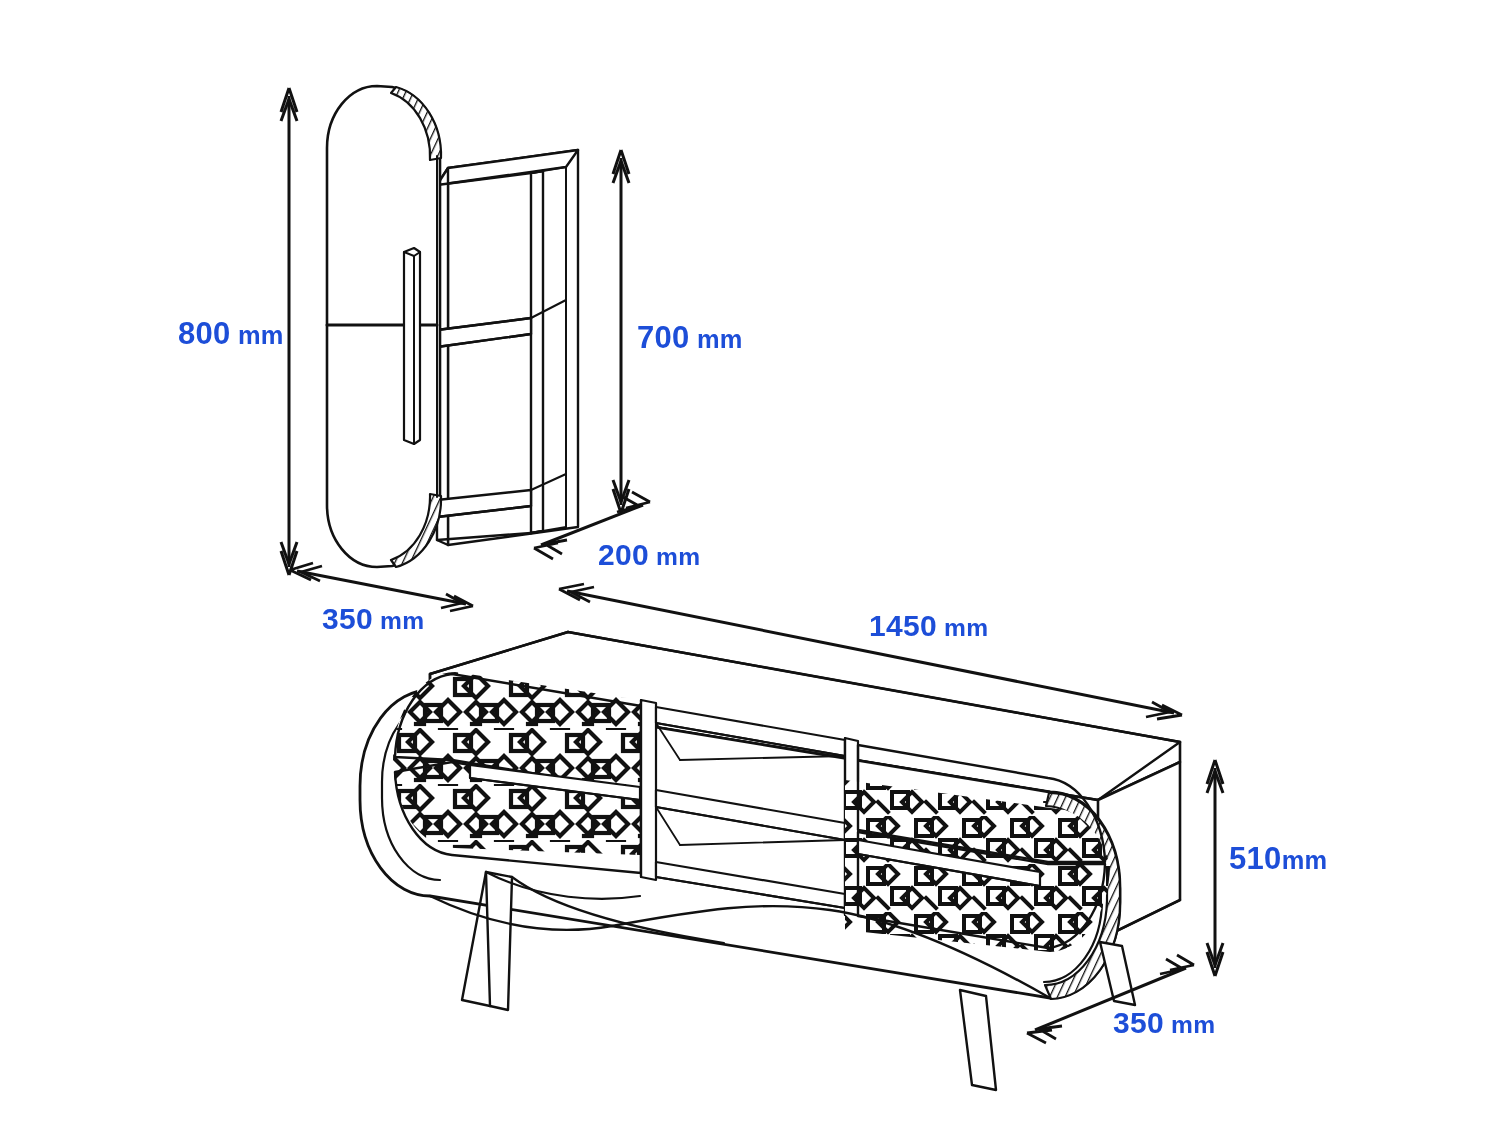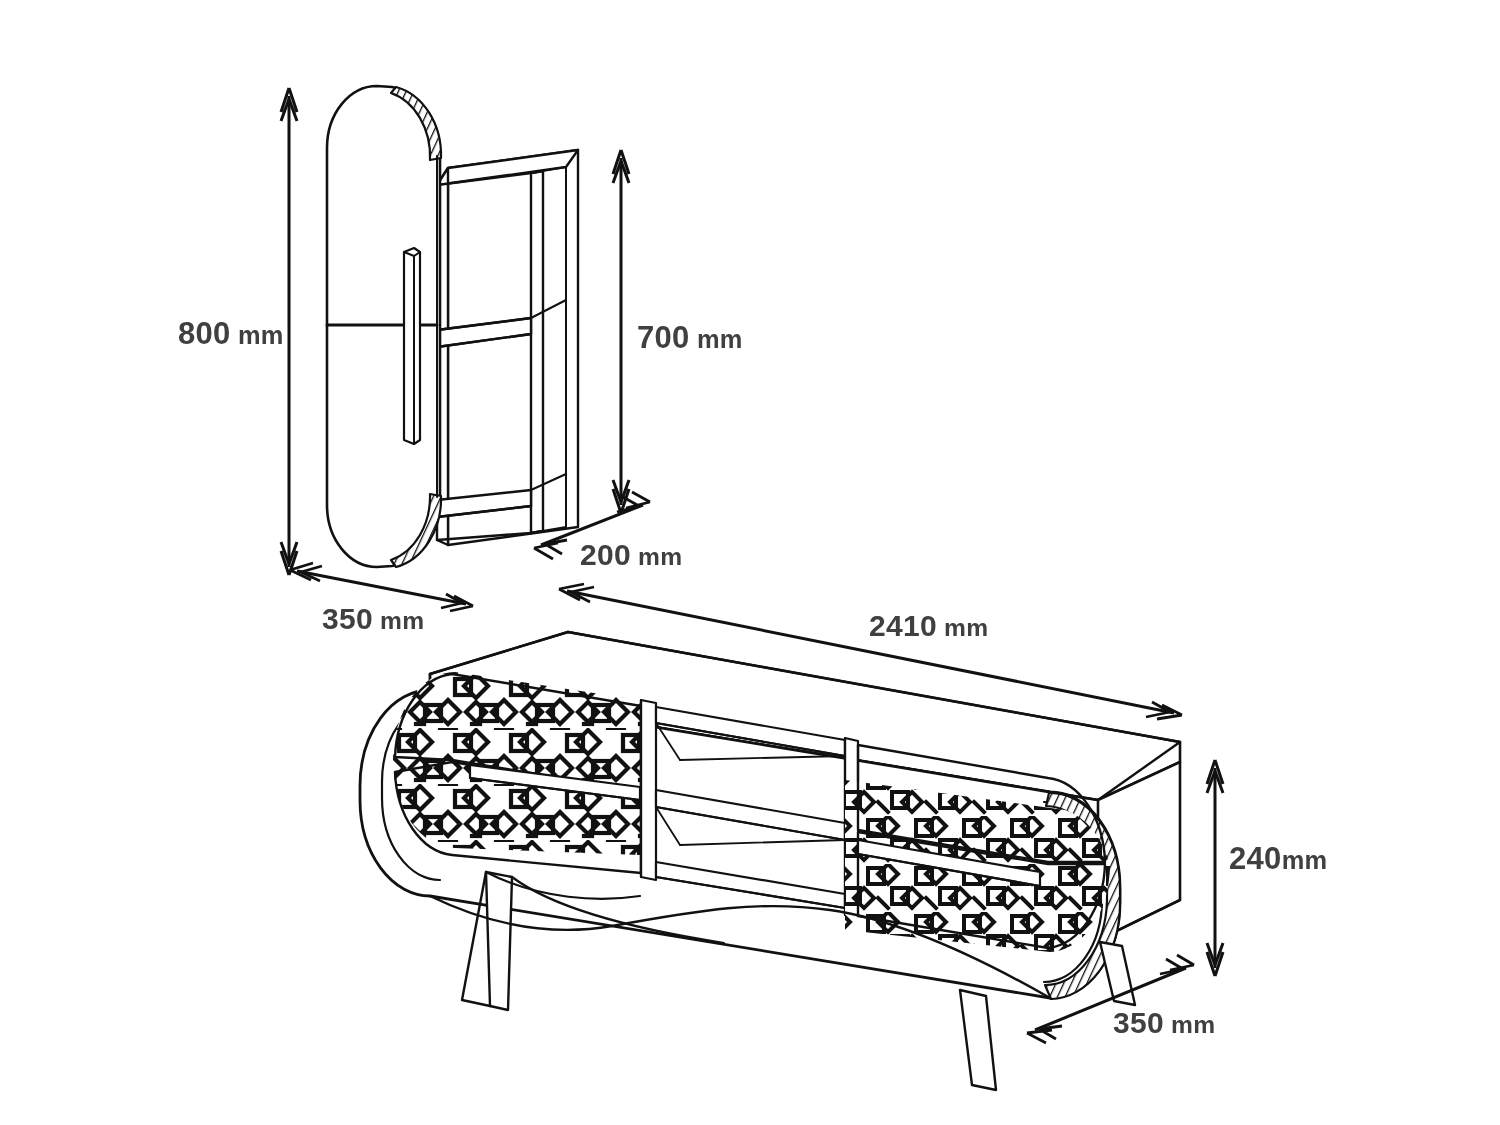--- a/index.html
+++ b/index.html
@@ -25,21 +25,21 @@
     left: 0;
     top: 0;
     width: 1500px;
     height: 1125px;
     display: block;
   }
   .dim-label {
     position: absolute;
     font-family: "Liberation Sans", sans-serif;
     font-weight: bold;
-    color: #404040;
+    color: #1d4ed8;
     white-space: nowrap;
     letter-spacing: 0.3px;
     line-height: 1;
   }
   .dim-label .unit {
     font-size: 0.82em;
   }
   .sz-30 { font-size: 30px; }
   .sz-31 { font-size: 31px; }
 </style>
@@ -304,33 +304,33 @@
   </svg>
 
   <div class="dim-label sz-31" style="left:178px; top:318px;">
     <span>800</span><span class="unit"> mm</span>
   </div>
 
   <div class="dim-label sz-31" style="left:637px; top:322px;">
     <span>700</span><span class="unit"> mm</span>
   </div>
 
-  <div class="dim-label sz-30" style="left:580px; top:540px;">
+  <div class="dim-label sz-30" style="left:598px; top:540px;">
     <span>200</span><span class="unit"> mm</span>
   </div>
 
   <div class="dim-label sz-30" style="left:322px; top:604px;">
     <span>350</span><span class="unit"> mm</span>
   </div>
 
   <div class="dim-label sz-30" style="left:869px; top:611px;">
-    <span>2410</span><span class="unit"> mm</span>
+    <span>1450</span><span class="unit"> mm</span>
   </div>
 
   <div class="dim-label sz-31" style="left:1229px; top:843px;">
-    <span>240</span><span class="unit">mm</span>
+    <span>510</span><span class="unit">mm</span>
   </div>
 
   <div class="dim-label sz-30" style="left:1113px; top:1008px;">
     <span>350</span><span class="unit"> mm</span>
   </div>
 
 </div>
 
 </body></html>

